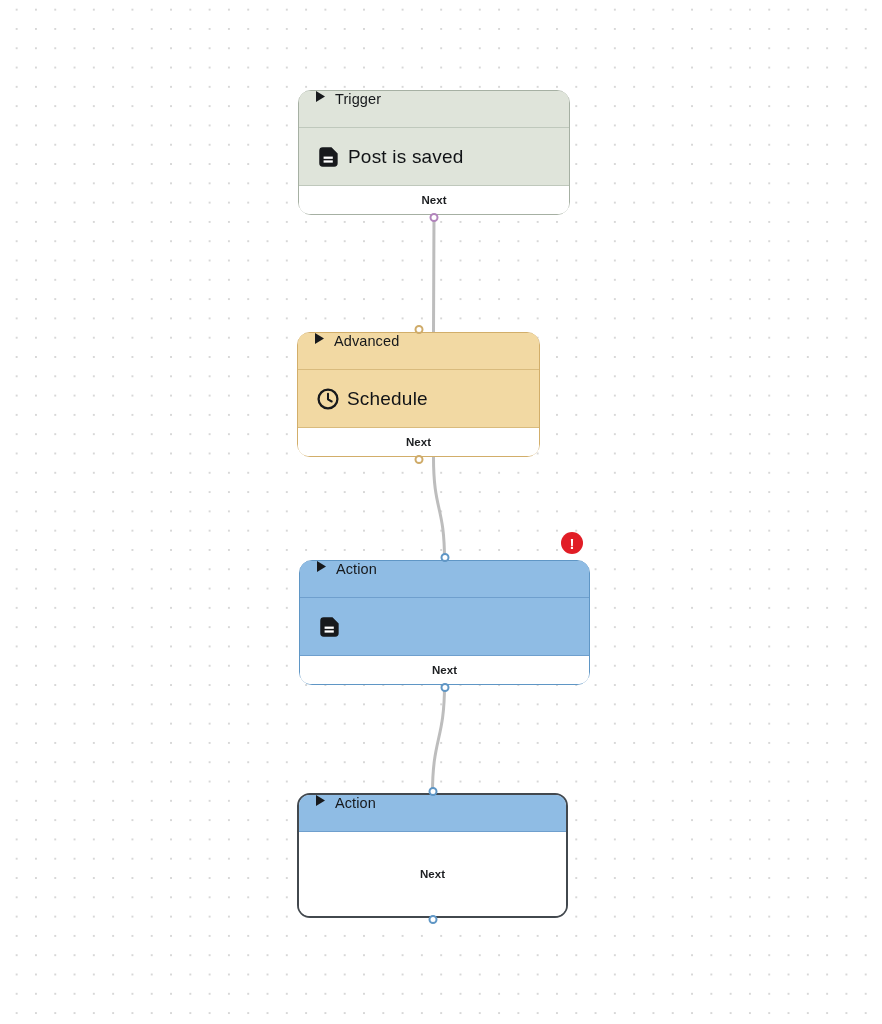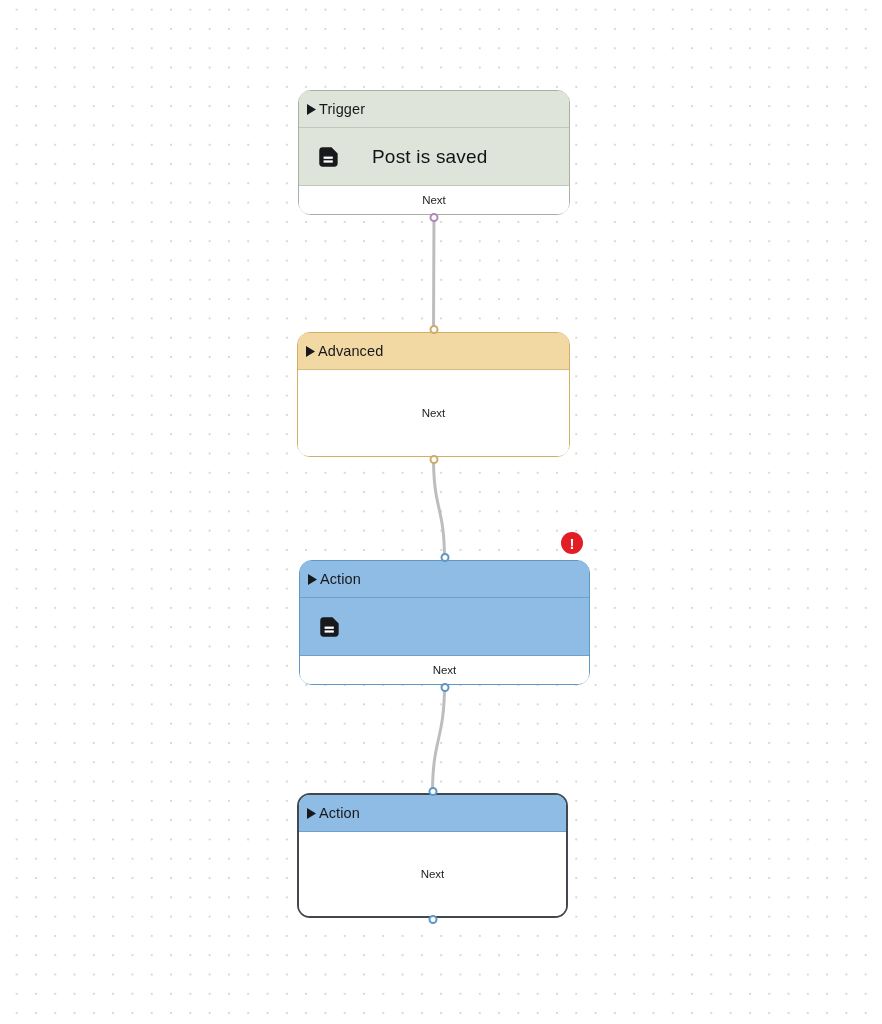--- a/index.html
+++ b/index.html
@@ -35,51 +35,51 @@
     overflow: hidden;
     width: 100%; height: 100%;
     display: flex; flex-direction: column;
   }
 
   .node-header {
     height: 37px;
     flex: 0 0 37px;
     background: var(--bg);
     border-bottom: 1px solid var(--divider);
-    display: flex; align-items: center;
-    padding-left: 8px;
-    gap: 3px;
+    display: flex; align-items: flex-start;
+    padding-left: 17px;
+    gap: 10px;
     cursor: pointer;
   }
   .node-header .tri { display: inline-flex; align-items: center; }
   .node-header .cat {
     font-size: 14.5px; font-weight: 500; color: #16181b; letter-spacing: .1px;
   }
 
   .node-body {
     height: 58px;
     flex: 0 0 58px;
     background: var(--bg);
     border-bottom: 1px solid var(--divider);
     display: flex; align-items: center;
     padding-left: 17px;
-    gap: 30px;
+    gap: 6px;
   }
   .node-body .title {
     font-size: 19px; font-weight: 500; color: #111316; letter-spacing: .2px;
     white-space: nowrap;
   }
   .node-body .icon { display: inline-flex; width: 26px; height: 26px; }
 
   .node-footer {
     flex: 1 1 auto;
     background: #ffffff;
     display: flex; align-items: center; justify-content: center;
   }
-  .node-footer span { font-size: 11.5px; font-weight: 400; color: #1c1e21; text-align: right; }
+  .node-footer span { font-size: 11.5px; font-weight: 700; color: #1c1e21; text-align: right; }
 
   .port {
     position: absolute;
     width: 9px; height: 9px;
     background: #ffffff;
     border: 2.5px solid var(--port, #888);
     border-radius: 50%;
     left: 50%;
     transform: translateX(-50%);
     z-index: 3;
@@ -133,29 +133,38 @@
         </span>
         <span class="title">Post is saved</span>
       </div>
       <div class="node-footer">
         <span>Next</span>
       </div>
     </div>
     <span class="port port-bottom"></span>
   </div>
 
-  <div class="node" style="left: 297px; top: 332px; width: 273px; height: 125px; --bg: #f2d9a3; --border: #d2ae6a; --divider: #d9bb7d; --port: #cfab69;">
+  <div class="node" style="left: 297px; top: 332px; width: 243px; height: 125px; --bg: #f2d9a3; --border: #d2ae6a; --divider: #d9bb7d; --port: #cfab69;">
     <div class="node-inner">
       <div class="node-header">
         <span class="tri">
           <svg width="9" height="11" viewBox="0 0 9 11">
               <polygon points="0,0 9,5.5 0,11" fill="#17191c"></polygon>
             </svg>
         </span>
         <span class="cat">Advanced</span>
+      </div>
+      <div class="node-body">
+        <span class="icon">
+          <svg width="26" height="26" viewBox="0 0 24 24">
+            <circle cx="12" cy="12" r="8.7" fill="none" stroke="#17191c" stroke-width="2.1"></circle>
+            <polyline points="12,7.2 12,12.3 15.4,14.3" fill="none" stroke="#17191c" stroke-width="1.9" stroke-linecap="round" stroke-linejoin="round"></polyline>
+          </svg>
+        </span>
+        <span class="title">Schedule</span>
       </div>
       <div class="node-footer">
         <span>Next</span>
       </div>
     </div>
     <span class="port port-top"></span>
     <span class="port port-bottom"></span>
   </div>
 
   <div class="node" style="left: 299px; top: 560px; width: 291px; height: 125px; --bg: #8fbce4; --border: #5f96c5; --divider: #6f9fcd; --port: #5f96c5;">

